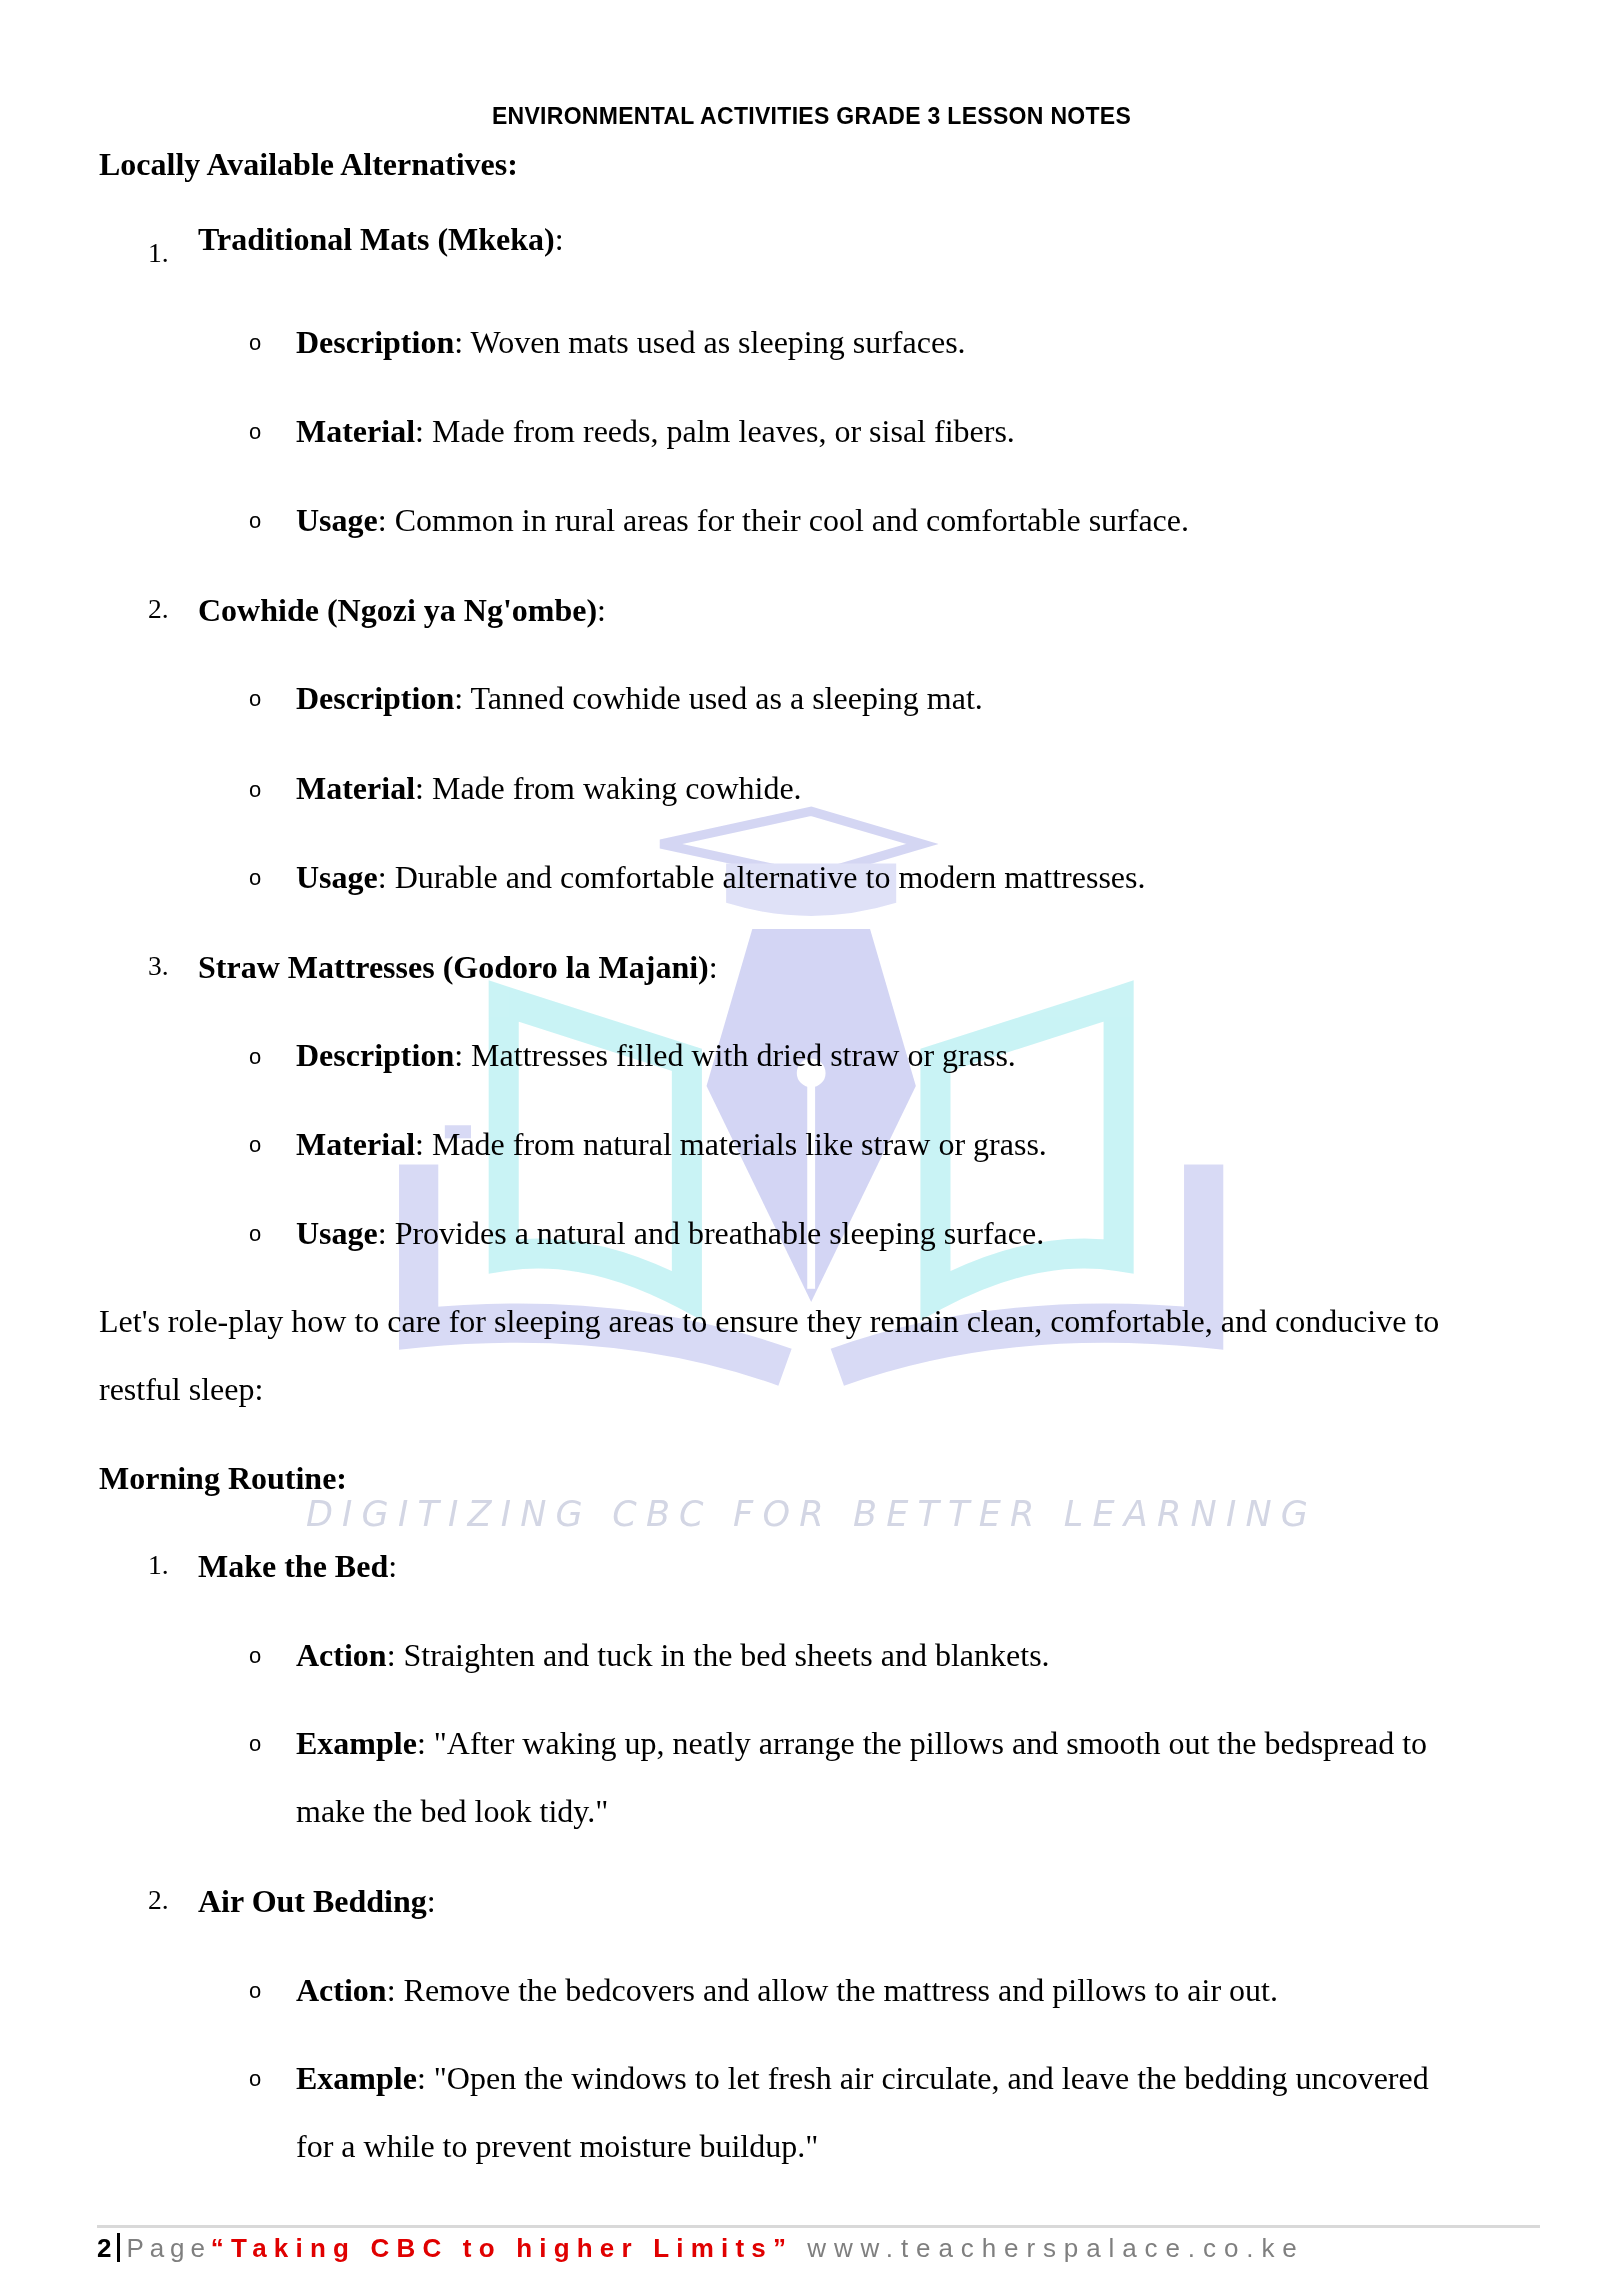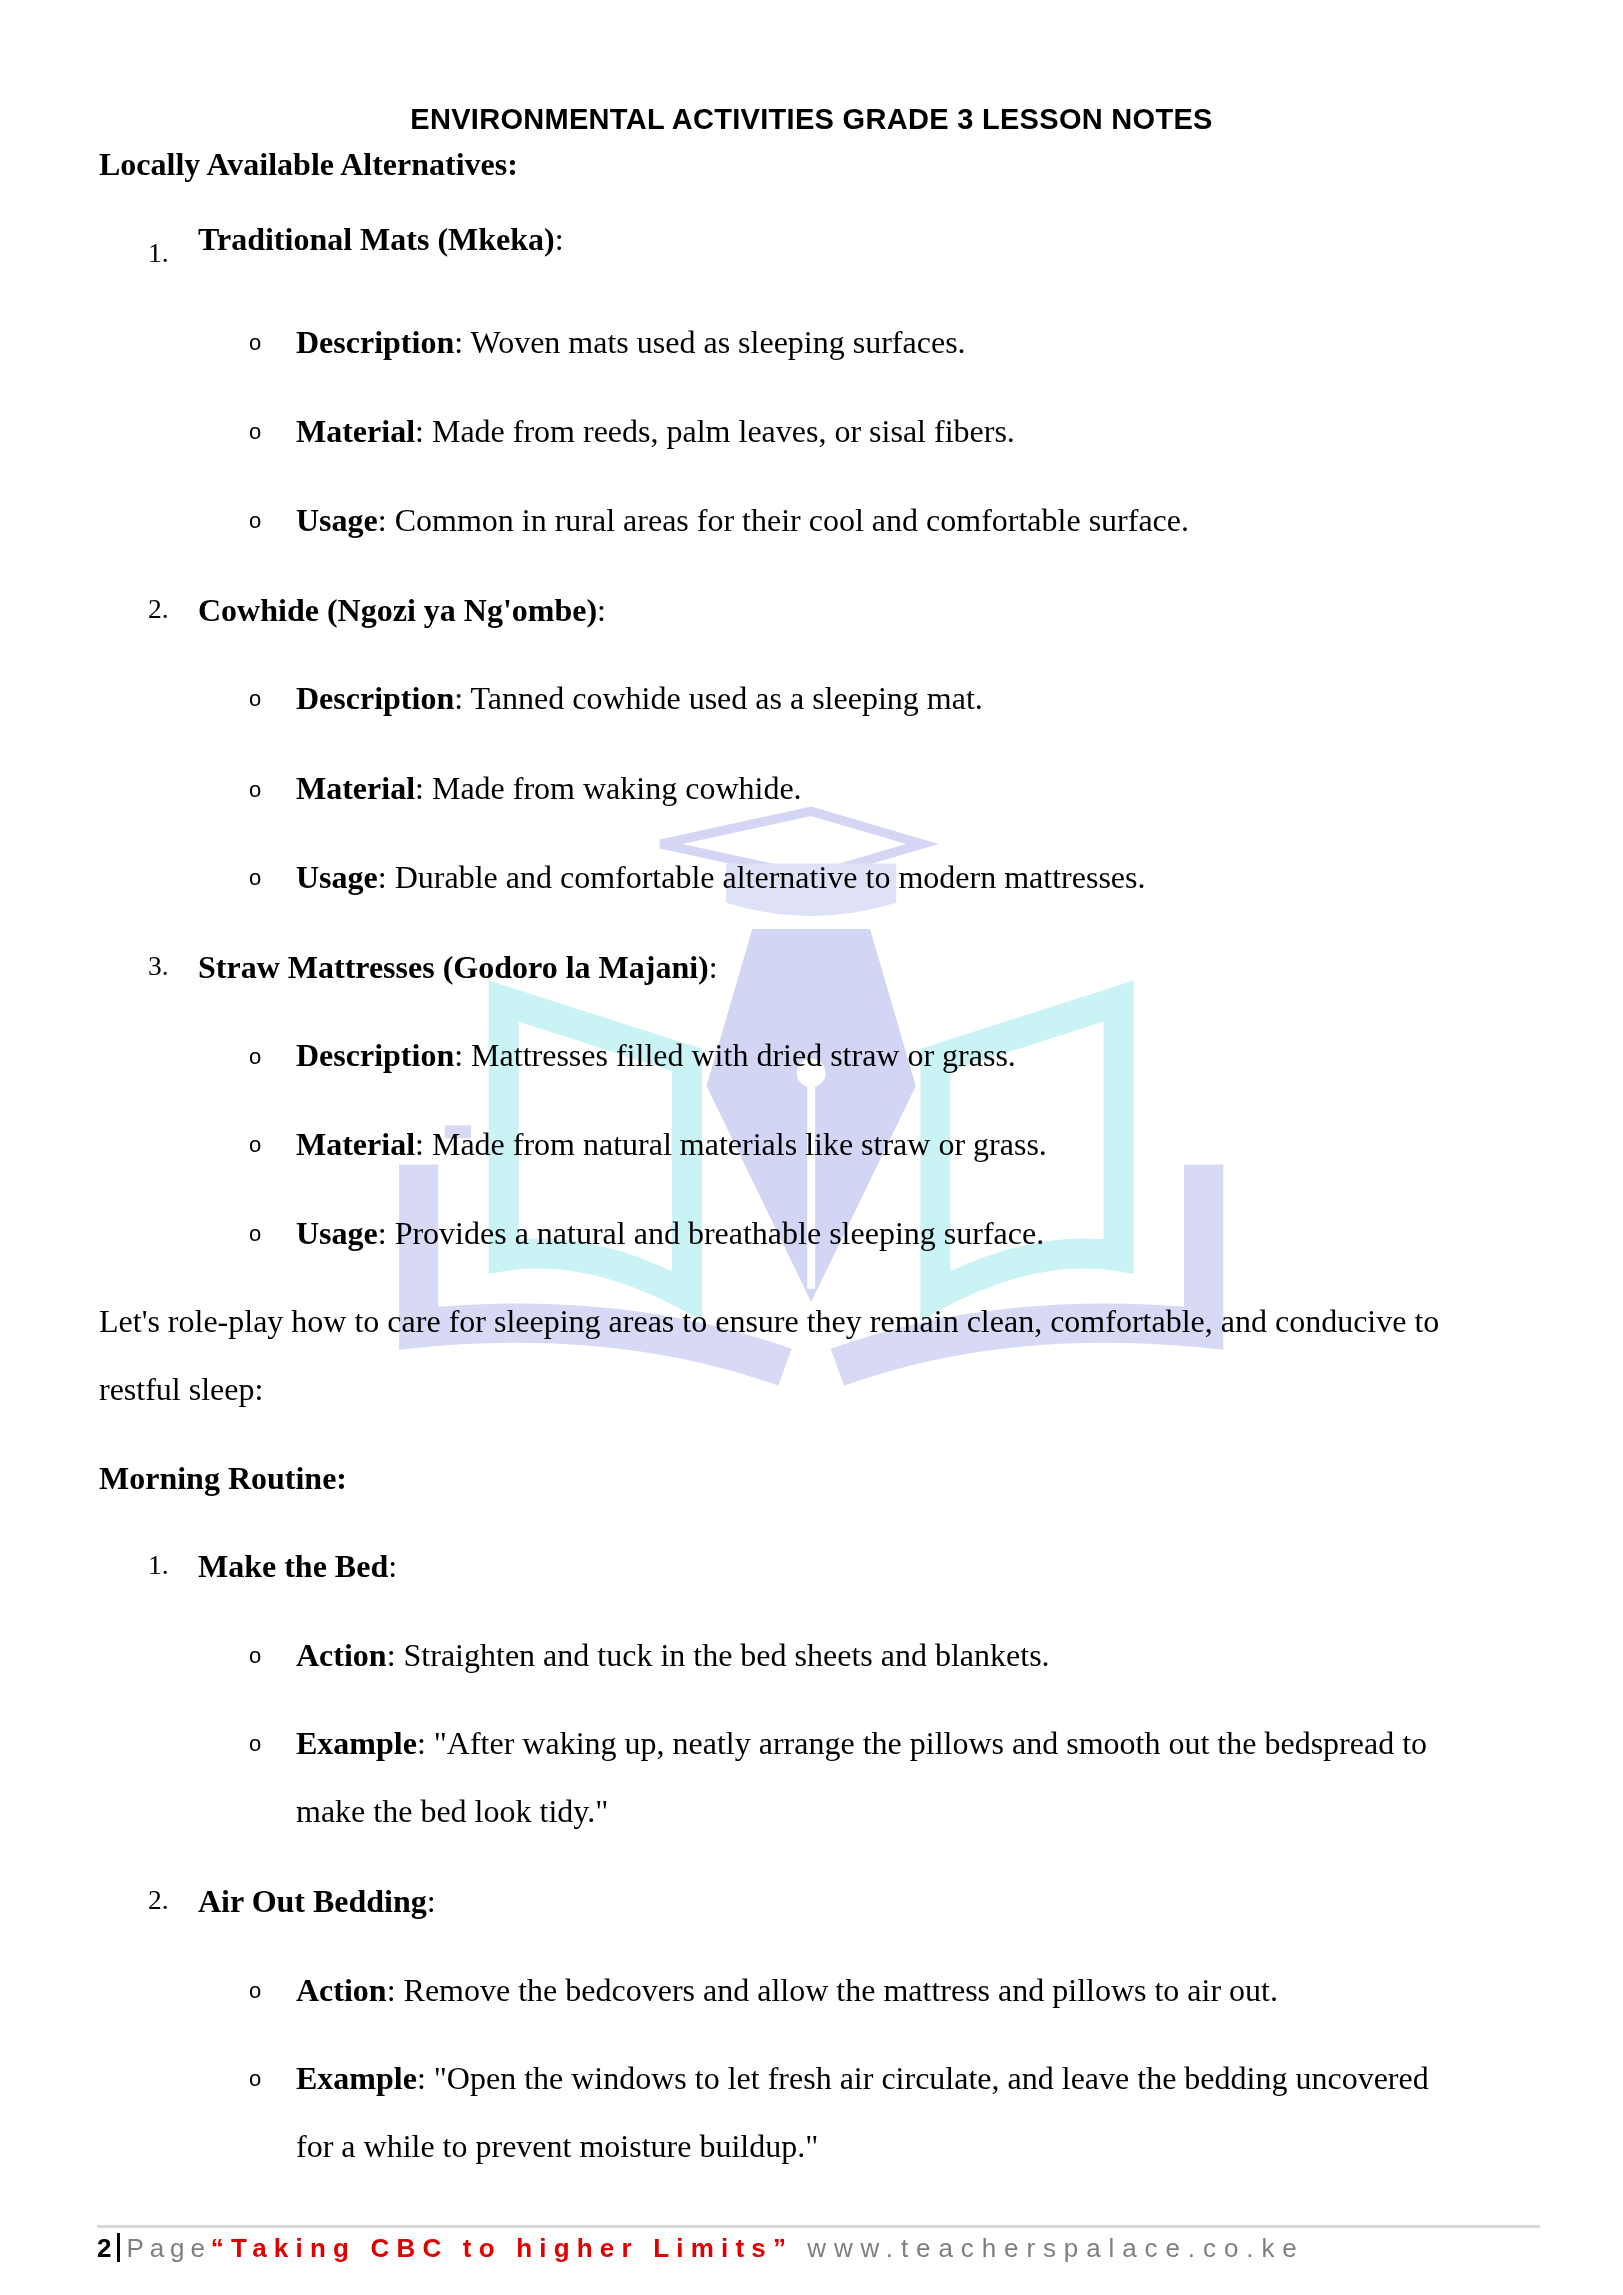--- a/index.html
+++ b/index.html
@@ -1,18 +1,18 @@
 <!DOCTYPE html>
 <html style="font-size:10.5px"><head>
 <meta charset="utf-8">
 <style>
   html, body { margin:0; padding:0; background:#ffffff; }
   body { width:1623px; height:2295px; position:relative; overflow:hidden; font-family:"Liberation Serif", serif; color:#000; }
   .abs { position:absolute; white-space:nowrap; }
-  .title { left:0; width:1623px; text-align:center; top:103px; font-family:"Liberation Sans", sans-serif; font-weight:bold; font-size:29px; letter-spacing:0.3px; }
+  .title { left:0; width:1623px; text-align:center; top:103px; font-family:"Liberation Sans", sans-serif; font-weight:bold; font-size:23px; letter-spacing:0.3px; }
   .body { font-size:32px; line-height:34px; }
   .b { font-weight:bold; }
   .num { position:absolute; font-size:27.5px; }
   .bullet { position:absolute; font-family:"Liberation Sans", sans-serif; font-size:22px; }
   .watermark { position:absolute; left:0; top:0; width:1623px; height:2295px; pointer-events:none; }
   .wm-text { position:absolute; left:0; width:1623px; text-align:center; font-family:"DejaVu Sans", sans-serif; color:#d3d6e4; }
   .footer-line { position:absolute; left:97px; top:2225px; width:1443px; height:2.6px; background:#d9d9d9; }
   .footer { position:absolute; left:97px; top:2233px; font-size:26px; font-family:"Liberation Sans", sans-serif; white-space:nowrap; }
   .f-num { font-weight:bold; color:#000; }
   .f-sep { display:inline-block; width:3.3px; height:29px; background:#000; vertical-align:-5.2px; margin:0 6.5px 0 5.2px; }
@@ -36,20 +36,21 @@
 
       <path d="M770 1530 L1050 1620 L1050 1980 Q900 1900 770 1920 Z" fill="none" stroke="#c4f2f4" stroke-width="46"></path>
 
       <path d="M1710 1530 L1430 1620 L1430 1980 Q1580 1900 1710 1920 Z" fill="none" stroke="#c4f2f4" stroke-width="46"></path>
 
       <path d="M640 1780 L640 2030 Q950 2000 1200 2090" fill="none" stroke="#d4d6f4" stroke-width="60"></path>
       <path d="M1840 1780 L1840 2030 Q1530 2000 1280 2090" fill="none" stroke="#d4d6f4" stroke-width="60"></path>
       <path d="M700 1720 L700 1740" stroke="#d4d6f4" stroke-width="40"></path>
     </g>
   </svg>
+  <div class="wm-text" style="top:1494px;font-size:35px;letter-spacing:9.2px;font-style:italic;">DIGITIZING CBC FOR BETTER LEARNING</div>
 </div>
 
 <div class="abs title">ENVIRONMENTAL ACTIVITIES GRADE 3 LESSON NOTES</div>
 
 <div class="abs body b" style="left:99px;top:147px;">Locally Available Alternatives:</div>
 
 <div class="num" style="left:148px;top:237px;">1.</div>
 <div class="abs body" style="left:198px;top:222px;"><span class="b">Traditional Mats (Mkeka)</span><span>:</span></div>
 
 <div class="bullet" style="left:249px;top:330px;">o</div>

